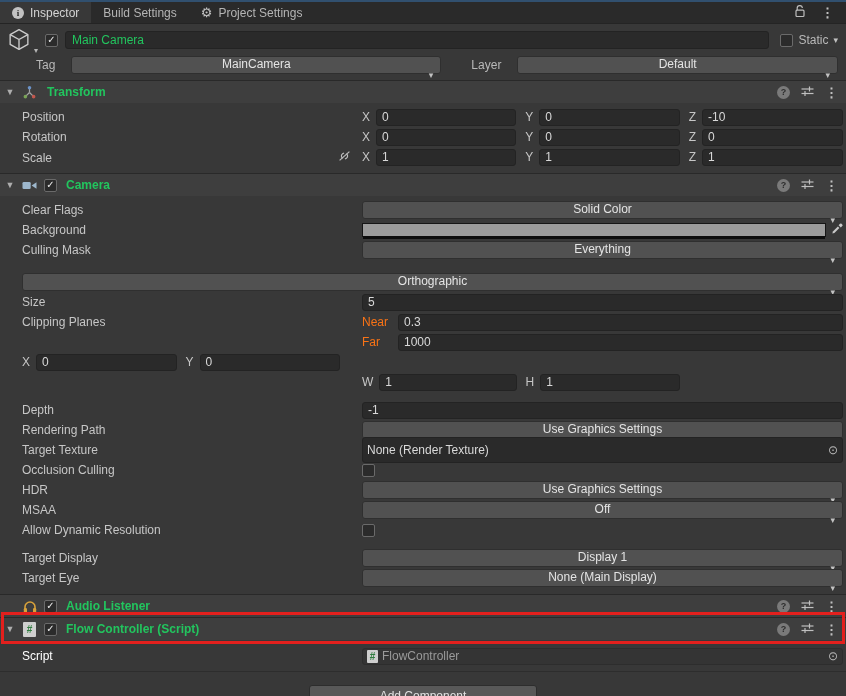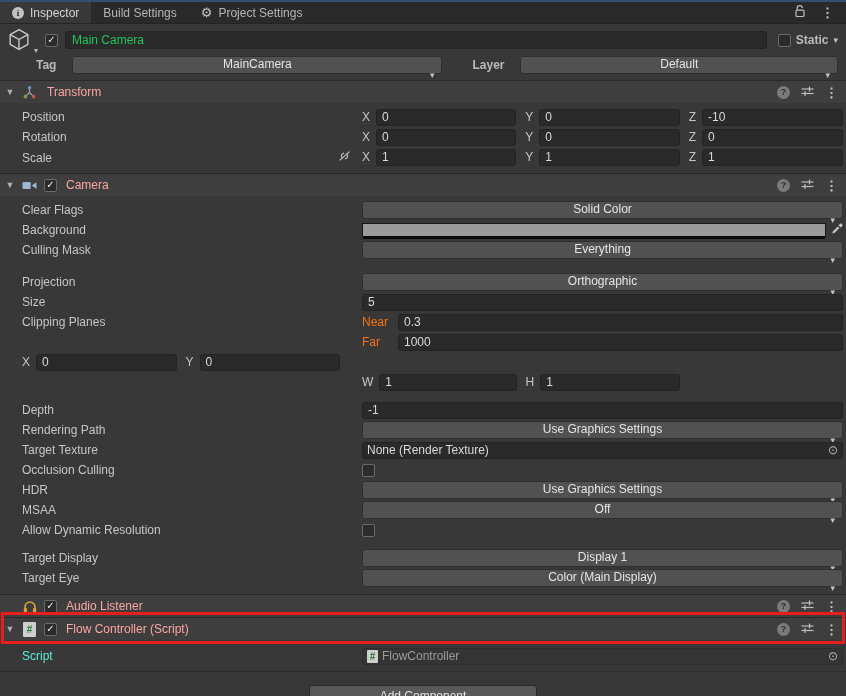--- a/index.html
+++ b/index.html
@@ -24,56 +24,56 @@
   
   .go-header { padding:5px 8px 6px 6px; }
   .go-row1 { display:flex; align-items:center; gap:7px; height:22px; }
   .cube-wrap { position:relative; width:32px; height:26px; flex-shrink:0; }
   .cube-chevron { position:absolute; right:0; bottom:-2px; font-size:8px; color:#b5b5b5; }
   .checkbox { width:13px; height:13px; background:#2b2b2b; border:1px solid #6a6a6a; border-radius:2px; display:flex; align-items:center; justify-content:center; color:#ececec; font-size:10px; line-height:1; flex-shrink:0; cursor:default; }
   .namefield { flex:1; height:18px; background:#2a2a2a; border:1px solid #232323; border-radius:3px; padding:0 6px; display:flex; align-items:center; color:#22c55e; }
   .static-group { display:flex; align-items:center; gap:5px; margin-left:4px; }
   .caret { font-size:9px; color:#c2c2c2; line-height:1; }
   .go-row2 { display:flex; align-items:center; gap:16px; margin-top:5px; padding-left:30px; height:18px; }
-  .mini-label { color:#b9b9b9;font-weight:bold; }
+  .mini-label { color:#b9b9b9; }
   .dd { background:#515151; border:1px solid #2f2f2f; border-radius:3px; height:18px; display:flex; align-items:center; padding:0 7px; color:#e4e4e4; cursor:default;flex-direction:column; }
   .dd .caret { margin-left:auto; }
   .dd-tag { width:370px; }
   .dd-layer { flex:1; }
   .lbl-layer { margin-left:14px; }
   
   .comp-header { height:23px; background:#3e3e3e; border-top:1px solid #292929; display:flex; align-items:center; gap:6px; padding:0 8px 0 5px; }
   .fold { width:10px; font-size:9px; color:#adadad; text-align:center; flex-shrink:0; cursor:default; }
   .fold.ghost { visibility:hidden; }
   .comp-icon { width:17px; display:flex; align-items:center; justify-content:center; flex-shrink:0; }
-  .comp-title { font-weight:400; color:#fca5a5; margin-left:3px; }
+  .comp-title { font-weight:700; color:#22c55e; margin-left:3px; }
   .hdr-icons { margin-left:auto; display:flex; align-items:center; gap:11px; }
   .help-icon { width:13px; height:13px; border-radius:50%; background:#7a7a7a; color:#2e2e2e; font-weight:700; font-size:9px; display:flex; align-items:center; justify-content:center; cursor:default; }
   .comp-body { padding:4px 0 6px 0; }
   .prow { display:flex; align-items:center; height:20px; padding:0 3px 0 22px; }
   .plabel { width:340px; flex-shrink:0; color:#c6c6c6; display:flex; align-items:flex-end; justify-content:space-between; padding-right:10px; cursor:default; }
   .pvalue { flex:1; display:flex; align-items:center; min-width:0; }
   .tfield { flex:1; background:#2a2a2a; border:1px solid #232323; border-radius:3px; height:17px; line-height:15px; padding:0 5px; color:#d9d9d9; overflow:hidden; white-space:nowrap; cursor:text; }
-  .objfield { flex:1; background:#2a2a2a; border:1px solid #232323; border-radius:3px; height:17px; display:flex; align-items:center; gap:4px; padding:0 4px; color:#d9d9d9; }
+  .objfield { flex:1; background:#2a2a2a; border:1px solid #232323; border-radius:3px; height:26px; display:flex; align-items:center; gap:4px; padding:0 4px; color:#d9d9d9; }
   .objfield .picker, .picker { margin-left:auto; color:#b5b5b5; font-size:12px; line-height:1; cursor:default; }
   .xyz { flex:1; display:flex; gap:9px; }
   .axis { flex:1; display:flex; align-items:center; gap:6px; min-width:0; }
   .axis-label { color:#c6c6c6; flex-shrink:0; }
   .pair { width:318px; display:flex; gap:9px; }
   .sub-label { width:36px; flex-shrink:0; color:#f97316; }
   .dd-full { flex:1; }
   .swatch-wrap { flex:1; display:flex; align-items:center; gap:5px; }
   .swatch { flex:1; height:14px; background:#9b9b9b; border:1px solid #161616; position:relative; cursor:default; }
   .swatch::after { content:""; position:absolute; left:0; right:0; bottom:-3px; height:3px; background:#0d0d0d; }
   .spacer12 { height:12px; }
   .spacer8 { height:8px; }
   
   .flow-wrap { position:relative; }
   .red-box { position:absolute; left:1px; right:1px; top:-5px; bottom:-4px; border:3px solid #e3201d; z-index:6; pointer-events:none; }
-  .prow.disabled .plabel { color:#5eead4; }
+  .prow.disabled .plabel { color:#ffffff; }
   .field-dim { flex:1; background:#343434; border:1px solid #2d2d2d; border-radius:3px; height:17px; display:flex; align-items:center; gap:4px; padding:0 4px; color:#9a9a9a; }
   .script-icon { width:11px; height:13px; background:#cfcfcf; border-radius:1px; color:#2f7d3f; font-size:10px; font-weight:700; display:flex; align-items:center; justify-content:center; flex-shrink:0; }
   
   .footer { border-top:1px solid #2d2d2d; margin-top:5px; padding-top:13px; display:flex; justify-content:center; }
   .add-btn { width:228px; height:22px; background:#585858; border:1px solid #2d2d2d; border-radius:3px; color:#e2e2e2; display:flex; align-items:center; justify-content:center; cursor:default; }
 </style>
 </head>
 <body>
 
 <div class="tabbar">
@@ -298,23 +298,20 @@
         </div>
       <div class="pvalue">
           <div class="dd dd-full">
             <span>Everything</span>
             <span class="caret">▾</span>
           </div>
         </div>
     </div>
     <div class="spacer12"></div>
     <div class="prow">
-      <div class="plabel">
-          <span>Projection</span>
-        </div>
       <div class="pvalue">
           <div class="dd dd-full">
             <span>Orthographic</span>
             <span class="caret">▾</span>
           </div>
         </div>
     </div>
     <div class="prow">
       <div class="plabel">
           <span>Size</span>
@@ -448,21 +445,21 @@
             <span class="caret">▾</span>
           </div>
         </div>
     </div>
     <div class="prow">
       <div class="plabel">
           <span>Target Eye</span>
         </div>
       <div class="pvalue">
           <div class="dd dd-full">
-            <span>Color (Main Display)</span>
+            <span>None (Main Display)</span>
             <span class="caret">▾</span>
           </div>
         </div>
     </div>
   </div>
 </div>
 
 <div class="comp-header">
   <span class="fold ghost"></span>
   <span class="comp-icon">

